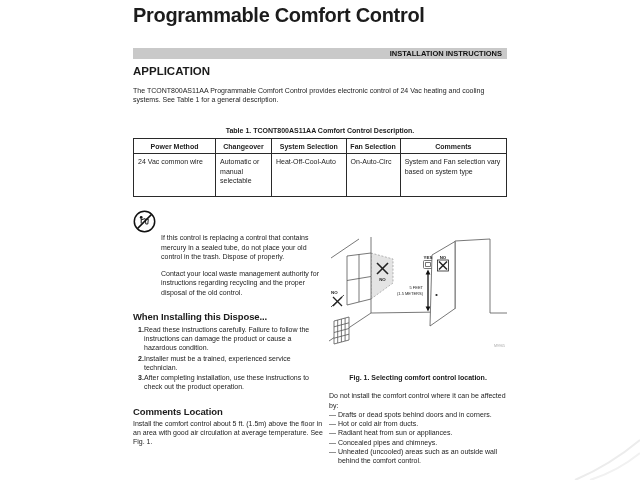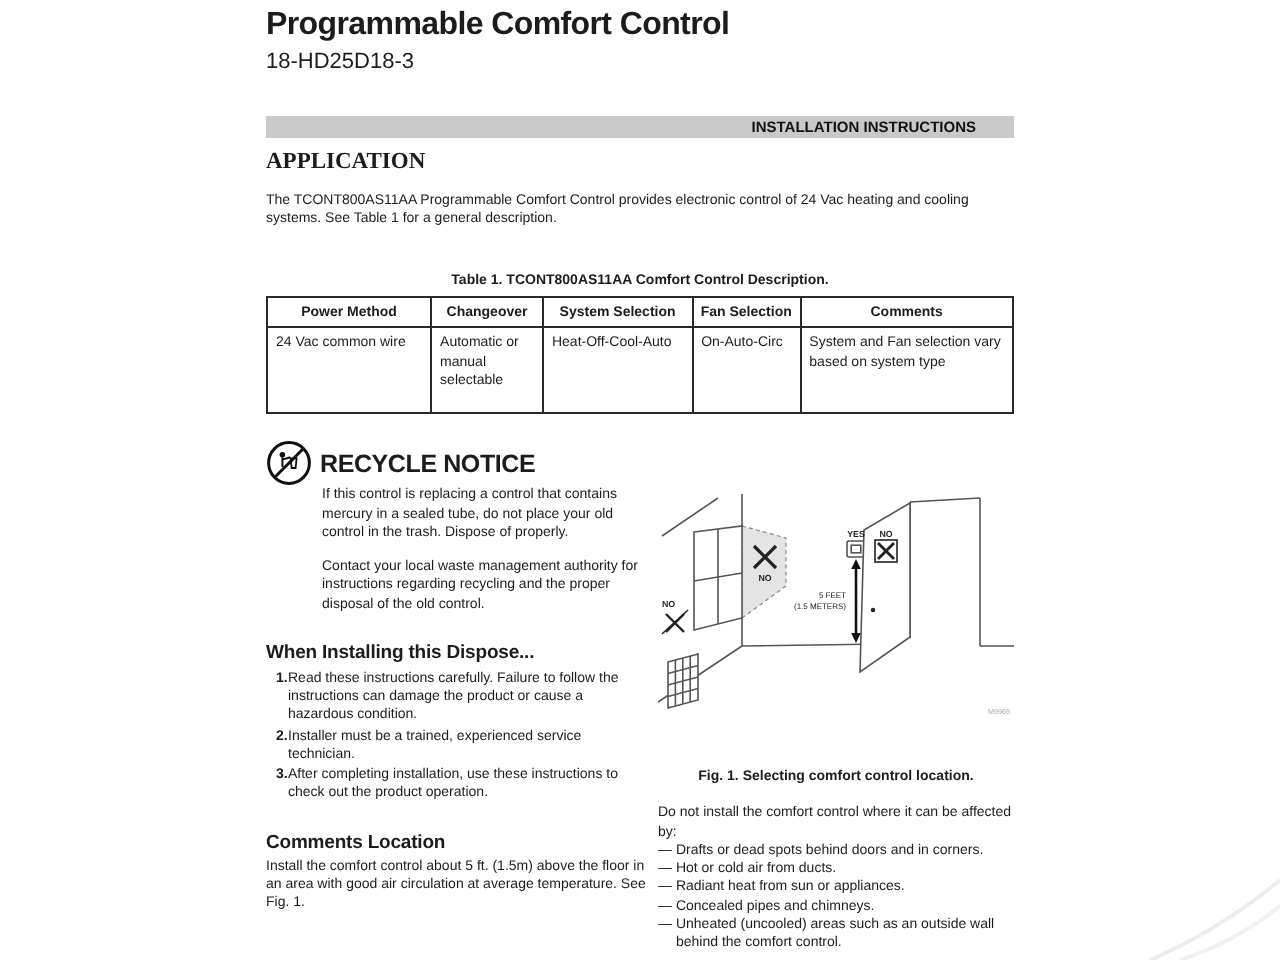--- a/index.html
+++ b/index.html
@@ -1,27 +1,27 @@
 <!DOCTYPE html>
 <html><head>
 <meta charset="utf-8">
 <style>
   html,body { margin:0; padding:0; }
   body { font-family: "Liberation Sans", sans-serif; background:#ffffff; }
   #canvas { position:relative; width:640px; height:480px; background:#ffffff; overflow:hidden; }
   .page { position:absolute; left:133px; top:0; width:374px; color:#1c1c1c; }
 
-  .doc-title { font-size:16px; font-weight:bold; letter-spacing:-0.3px; margin-top:4px; }
+  .doc-title { font-size:20px; font-weight:bold; letter-spacing:-0.3px; margin-top:4px; }
   .doc-part  { font-size:11px; margin-top:3px; }
 
   .banner { margin-top:21px; height:11px; line-height:11px; background:#c9c9c9;
-            text-align:right; font-size:7.5px; font-weight:bold; padding-right:19px;
+            text-align:right; font-size:7.5px; font-weight:bold; padding-right:5px;
             box-sizing:border-box; color:#111; }
 
-  .h-app { font-size:11.5px; font-weight:bold; margin-top:6px;font-family:Liberation Serif, serif; }
+  .h-app { font-size:11.5px; font-weight:bold; margin-top:6px; }
   .p-app { font-size:7px; line-height:1.32; margin-top:9px; }
 
   .tbl-caption { font-size:7px; font-weight:bold; text-align:center; margin-top:23px; }
   table.t1 { border-collapse:collapse; table-layout:fixed; width:100%; margin-top:4px;
              border:1.4px solid #2a2a2a; }
   table.t1 th, table.t1 td { border:1px solid #2a2a2a; font-size:7px; }
   table.t1 th { font-weight:bold; text-align:center; padding:3.5px 2px; }
   table.t1 td { vertical-align:top; text-align:left; padding:3px 4px; height:36px; line-height:1.35; }
 
   .cols { display:flex; margin-top:13px; }
@@ -51,21 +51,20 @@
   svg text { font-family:"Liberation Sans", sans-serif; }
   .curl { position:absolute; right:0; bottom:0; }
 </style>
 </head>
 <body>
 
 <div id="canvas">
   <div class="page">
 
     <div class="doc-title">Programmable Comfort Control</div>
-    <div class="doc-part">18-HD25D18-3</div>
 
     <div class="banner">INSTALLATION INSTRUCTIONS</div>
 
     <div class="h-app">APPLICATION</div>
     <div class="p-app">The TCONT800AS11AA Programmable Comfort Control provides electronic control of 24 Vac heating and cooling systems. See Table 1 for a general description.</div>
 
     <div class="tbl-caption">Table 1. TCONT800AS11AA Comfort Control Description.</div>
     <table class="t1">
       <colgroup>
         <col style="width:22%">
@@ -99,21 +98,20 @@
       <div class="col-l">
         <div class="recycle-head">
           <svg width="23" height="23" viewBox="0 0 23 23">
             <circle cx="11.5" cy="11.5" r="10.2" fill="none" stroke="#111" stroke-width="1.5"></circle>
             <line x1="4.4" y1="18.6" x2="18.6" y2="4.4" stroke="#111" stroke-width="1.5"></line>
             <circle cx="8.2" cy="7.4" r="1.4" fill="#111"></circle>
             <line x1="8.2" y1="8.8" x2="8.2" y2="13.5" stroke="#111" stroke-width="1"></line>
             <line x1="8.2" y1="9.8" x2="12.2" y2="8.6" stroke="#111" stroke-width="1"></line>
             <path d="M12.3 9.2 L15.3 9.2 L14.8 14 L12.8 14 Z" fill="none" stroke="#111" stroke-width="0.9"></path>
           </svg>
-          <span class="recycle-title">RECYCLE NOTICE</span>
         </div>
         <div class="recycle-body">If this control is replacing a control that contains mercury in a sealed tube, do not place your old control in the trash. Dispose of properly.</div>
         <div class="recycle-body">Contact your local waste management authority for instructions regarding recycling and the proper disposal of the old control.</div>
 
 
         <div class="h-sub">When Installing this Dispose...</div>
         <div class="steps">
           <div class="step">
             <span class="num">1.</span>
             <span class="txt">Read these instructions carefully. Failure to follow the instructions can damage the product or cause a hazardous condition.</span>

